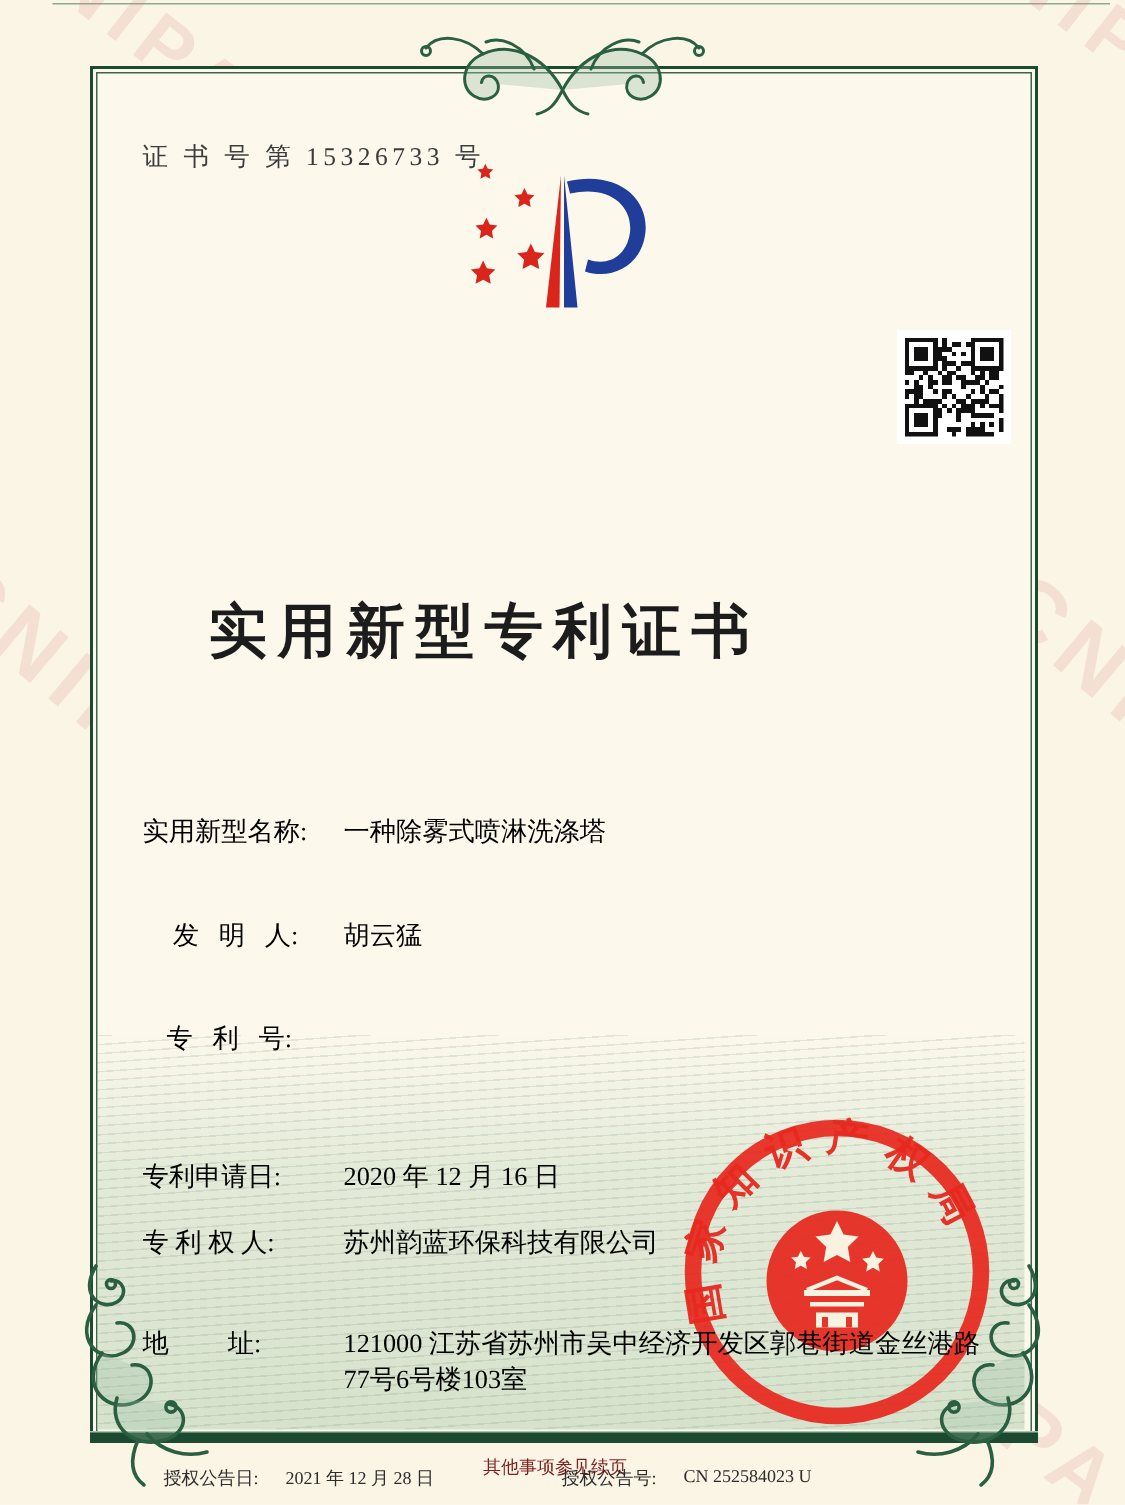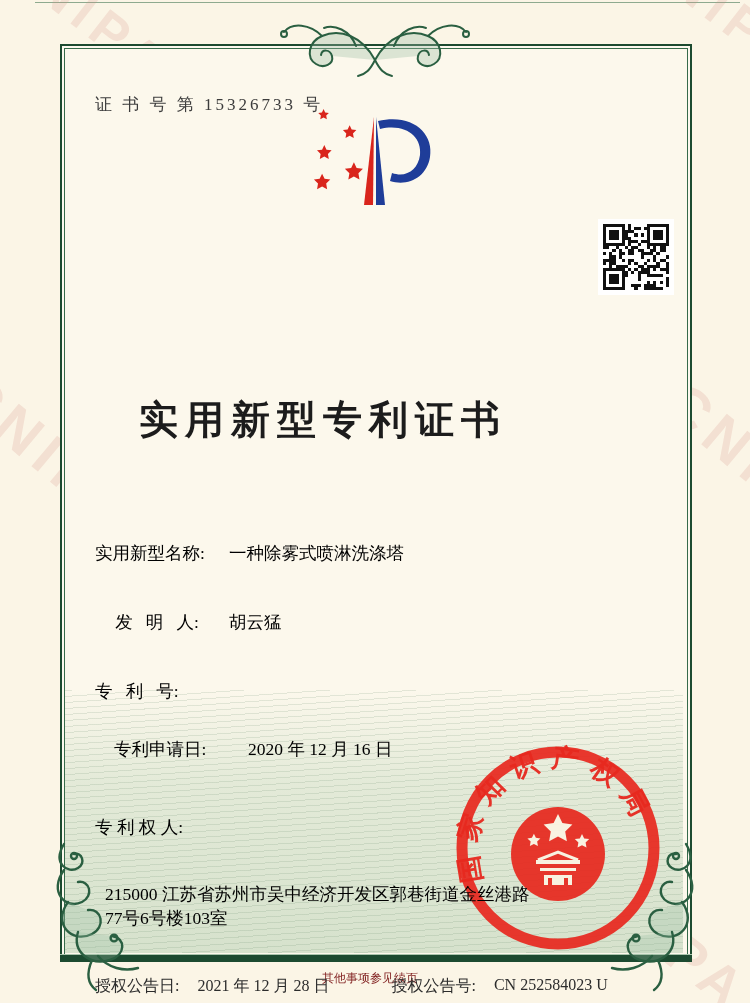--- a/index.html
+++ b/index.html
@@ -20,21 +20,21 @@
   .wm-gray{color:rgba(150,148,138,.22);}
   .wm-pink{color:rgba(214,140,130,.20);}
   .certno{position:absolute;left:95px;top:93px;font-size:17px;letter-spacing:3px;color:#3c3c3c;white-space:pre;}
   .title{position:absolute;left:0;top:190px;width:646px;text-align:center;font-size:39px;font-weight:bold;letter-spacing:7px;color:#1c1c1c;font-family:Liberation Mono, monospace;}
   .qr{position:absolute;left:598px;top:92px;width:76px;height:76px;background:#fff;padding:5px;box-sizing:border-box;}
   .logo{position:absolute;left:312px;top:86px;width:126px;height:100px;}
   .row{position:absolute;left:95px;width:575px;display:flex;font-size:17.5px;color:#000000;}
   .row .lbl{width:124px;flex:0 0 124px;white-space:pre;}
   .row .val{margin-left:10px;white-space:pre-wrap;}
   .addr .val{width:440px;}
-  .grantrow{position:absolute;left:95px;top:551px;width:575px;display:flex;font-size:16px;color:#2c2c2c;}
+  .grantrow{position:absolute;left:109px;top:551px;width:575px;display:flex;font-size:12px;color:#2c2c2c;gap:23px;}
   .grantrow .pair{display:flex;}
   .grantrow .pair.right{margin-left:62px;}
   .grantrow .lbl{white-space:pre;}
   .grantrow .val{margin-left:18px;white-space:pre;}
   .seal{position:absolute;left:452px;top:742px;width:212px;height:212px;}
   .note{position:absolute;left:0;top:970px;width:740px;text-align:center;font-size:12px;color:#7f1d1d;}
   .orn{position:absolute;}
   .z{position:relative;z-index:2;}
 </style>
 </head>
@@ -263,32 +263,34 @@
 
   
   <div class="row z" style="top:284px;">
     <span class="lbl">实用新型名称:</span>
     <span class="val">一种除雾式喷淋洗涤塔</span>
   </div>
   <div class="row z" style="top:329px;text-align:center;">
     <span class="lbl">发   明   人:</span>
     <span class="val">胡云猛</span>
   </div>
-  <div class="row z" style="top:374px;">
+  <div class="row z" style="top:374px;margin-left:16px;">
     <span class="lbl">专   利   号:</span>
   </div>
-  <div class="row z" style="top:408px;margin-left:19px;">
+  <div class="row z" style="top:442px;">
     <span class="lbl">专利申请日:</span>
     <span class="val">2020 年 12 月 16 日</span>
   </div>
   <div class="row z" style="top:462px;">
     <span class="lbl">专 利 权 人:</span>
+    <span class="val">苏州韵蓝环保科技有限公司</span>
   </div>
   <div class="row addr z" style="top:505px;">
-    <span class="val">215000 江苏省苏州市吴中经济开发区郭巷街道金丝港路77号6号楼103室</span>
+    <span class="lbl">地         址:</span>
+    <span class="val">121000 江苏省苏州市吴中经济开发区郭巷街道金丝港路77号6号楼103室</span>
   </div>
 
   <div class="grantrow z">
     <span class="pair">
       <span class="lbl">授权公告日:</span>
       <span class="val">2021 年 12 月 28 日</span>
     </span>
     <span class="pair right">
       <span class="lbl">授权公告号:</span>
       <span class="val">CN 252584023 U</span>

